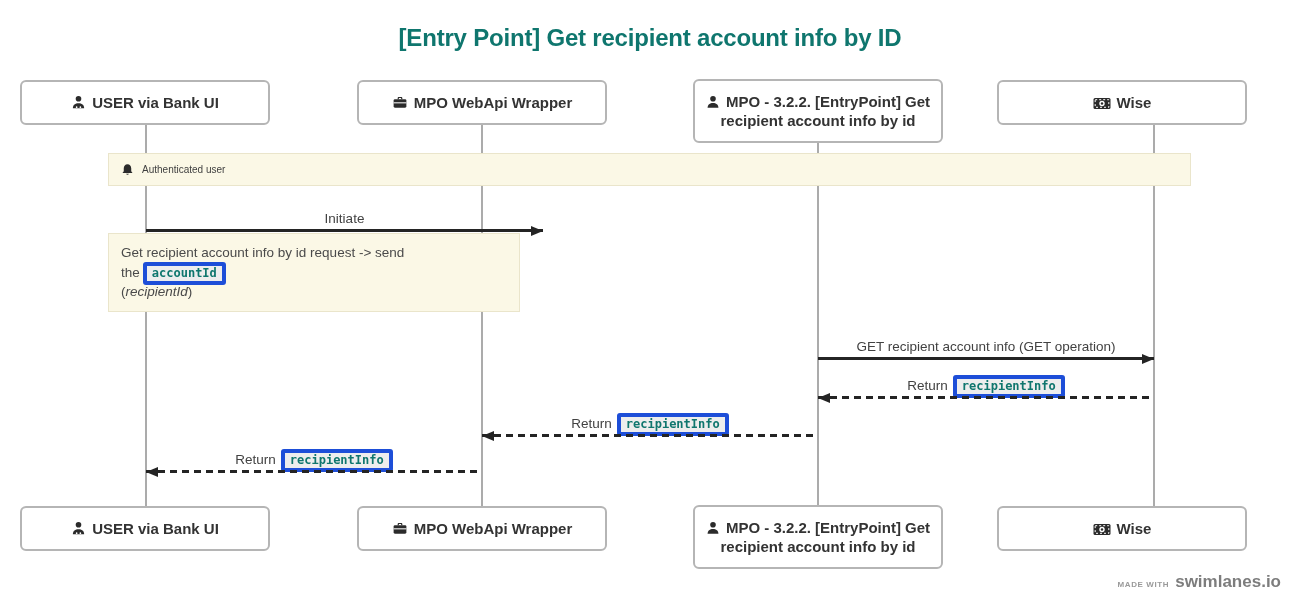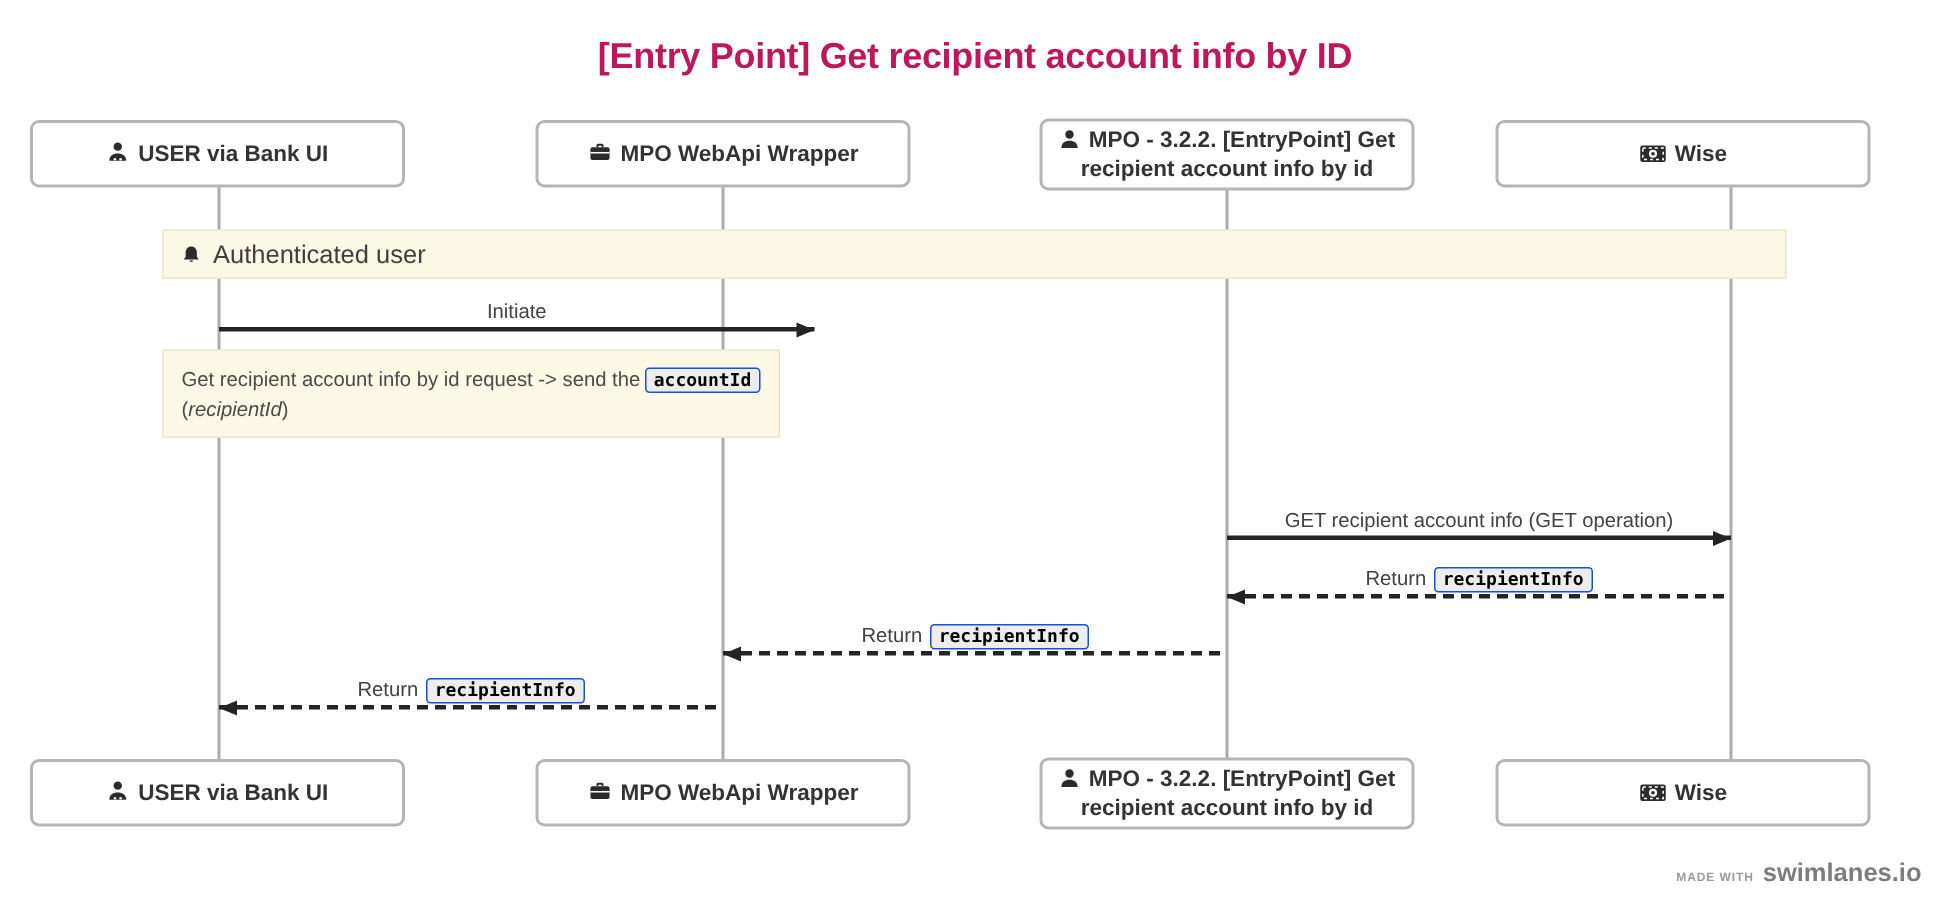--- a/index.html
+++ b/index.html
@@ -3,59 +3,59 @@
 <meta charset="utf-8">
 <style>
   * { margin:0; padding:0; box-sizing:border-box; }
   body { background:#fff; }
   .stage {
     position:relative; width:1300px; height:612px; background:#ffffff;
     font-family:"Liberation Sans", sans-serif; overflow:hidden;
   }
   .title {
     position:absolute; left:0; right:0; top:24px; text-align:center;
-    font-size:24px; font-weight:700; color:#be185d; letter-spacing:-0.2px;
+    font-size:24px; font-weight:700; color:#0f766e; letter-spacing:-0.2px;
   }
   .lifeline { position:absolute; top:124px; height:382px; width:2px; background:#ababab; z-index:1; }
   .ll-1 { left:145px; } .ll-2 { left:481px; } .ll-3 { left:817px; } .ll-4 { left:1153px; }
 
   .actor {
     position:absolute; width:250px; height:45px; background:#fff;
     border:2px solid #b5b5b5; border-radius:6px; z-index:6;
     display:flex; align-items:center; justify-content:center;
     padding:2px 10px; text-align:center; color:#333;
     font-size:15px; font-weight:700; line-height:1.3;
   }
-  .actor--tall { height:48px;justify-content:flex-end; }
+  .actor--tall { height:64px;justify-content:flex-end; }
   .a-1 { left:20px; }  .a-2 { left:357px; } .a-3 { left:693px; } .a-4 { left:997px; }
   .row-top { top:80px; } .row-top.actor--tall { top:79px; }
   .row-bottom { top:506px; } .row-bottom.actor--tall { top:505px; }
   .actor svg { vertical-align:-2px; margin-right:6px; display:inline-block; }
 
   .note-banner {
     position:absolute; left:108px; top:153px; width:1083px; height:33px;
     background:#fbf8e6; border:1px solid #eae5cb; z-index:3;
     display:flex; align-items:center; padding:0 12px; gap:8px;
-    font-size:17px; color:#3f3f3f;
+    font-size:10px; color:#3f3f3f;
   }
   .note-box {
     position:absolute; left:108px; top:233px; width:412px; min-height:56px;
     background:#fbf8e6; border:1px solid #eae5cb; z-index:3;
     padding:9px 12px; font-size:13.5px; color:#4a4a4a; line-height:1.45;
   }
   .code-chip {
     font-family:"DejaVu Sans Mono", monospace; font-size:12px; font-weight:700;
-    color:#000000; background:#ededed; border:1px solid #1d4ed8; border-radius:3px;
+    color:#0f766e; background:#ededed; border:4px solid #1d4ed8; border-radius:3px;
     padding:0px 5px 1px 5px; white-space:nowrap;
   }
   .note-box .code-chip { margin-left:3px; }
   .italic { font-style:italic; }
 
   .msg { position:absolute; height:34px; z-index:4; }
-  .m-1 { left:146px; width:397px; top:191px; }
+  .m-1 { left:146px; width:397px; top:202px; }
   .m-2 { left:482px; width:336px; top:294px; }
   .m-3 { left:818px; width:336px; top:330px; }
   .m-4 { left:818px; width:336px; top:369px; }
   .m-5 { left:482px; width:336px; top:407px; }
   .m-6 { left:146px; width:336px; top:443px; }
   .msg-label {
     position:absolute; left:0; right:0; bottom:10px; text-align:center;
     font-size:13.5px; color:#424242; white-space:nowrap;
   }
   .msg-label .code-chip { margin-left:5px; }

